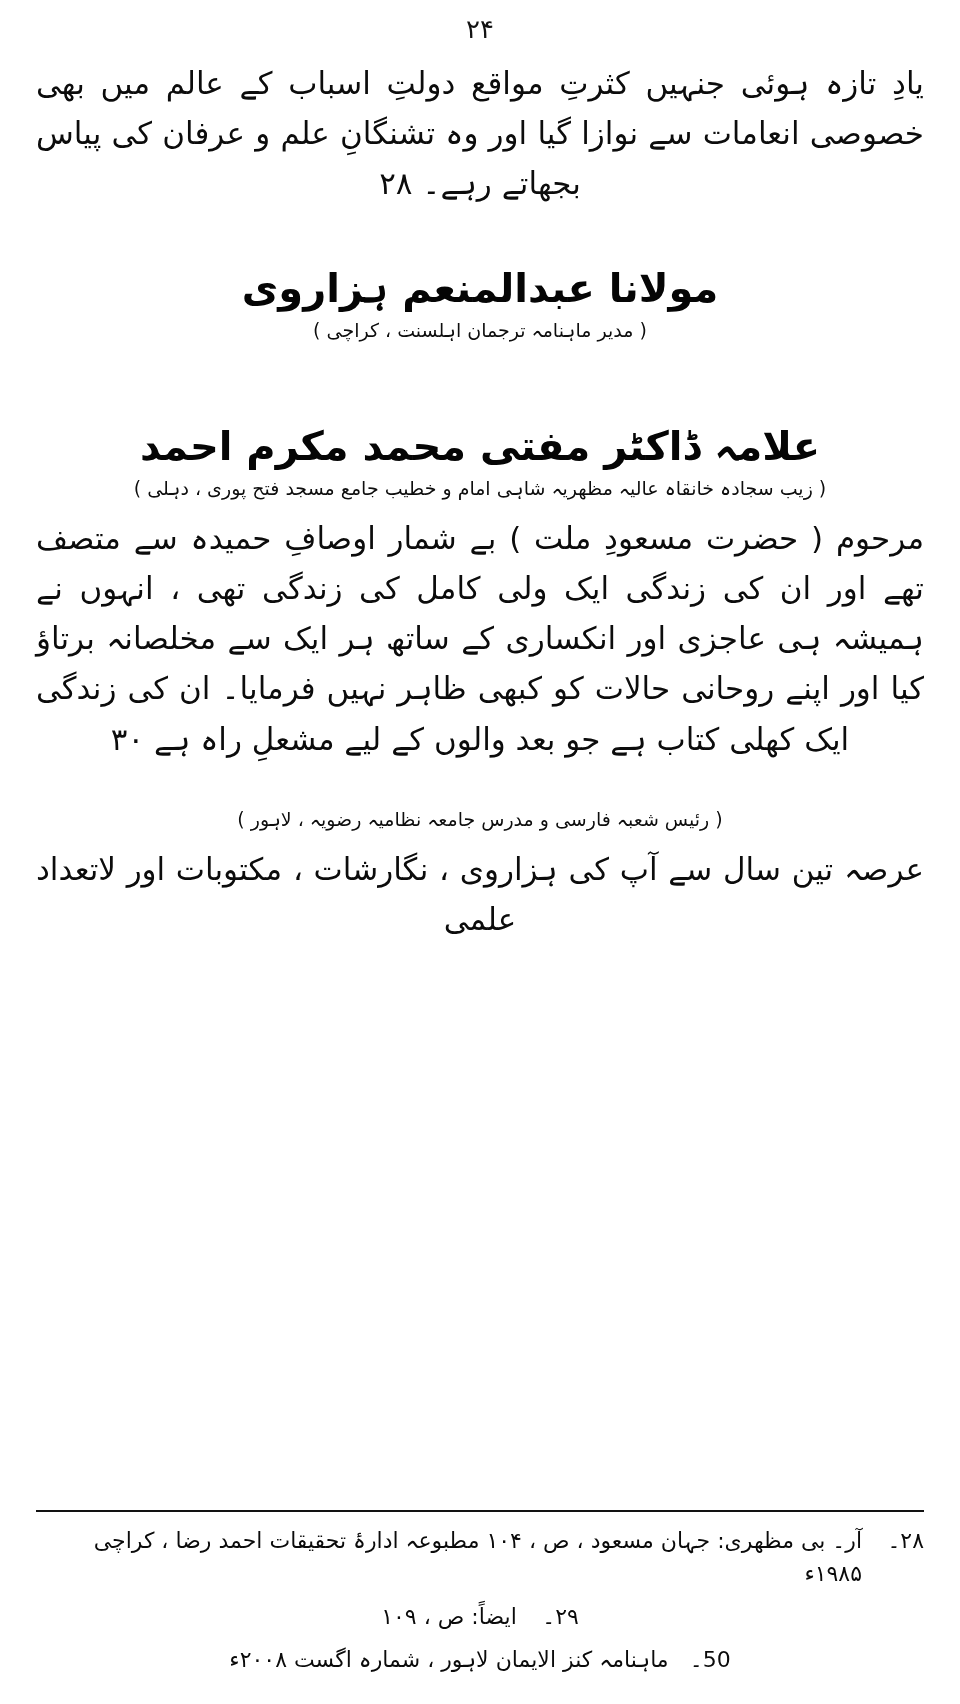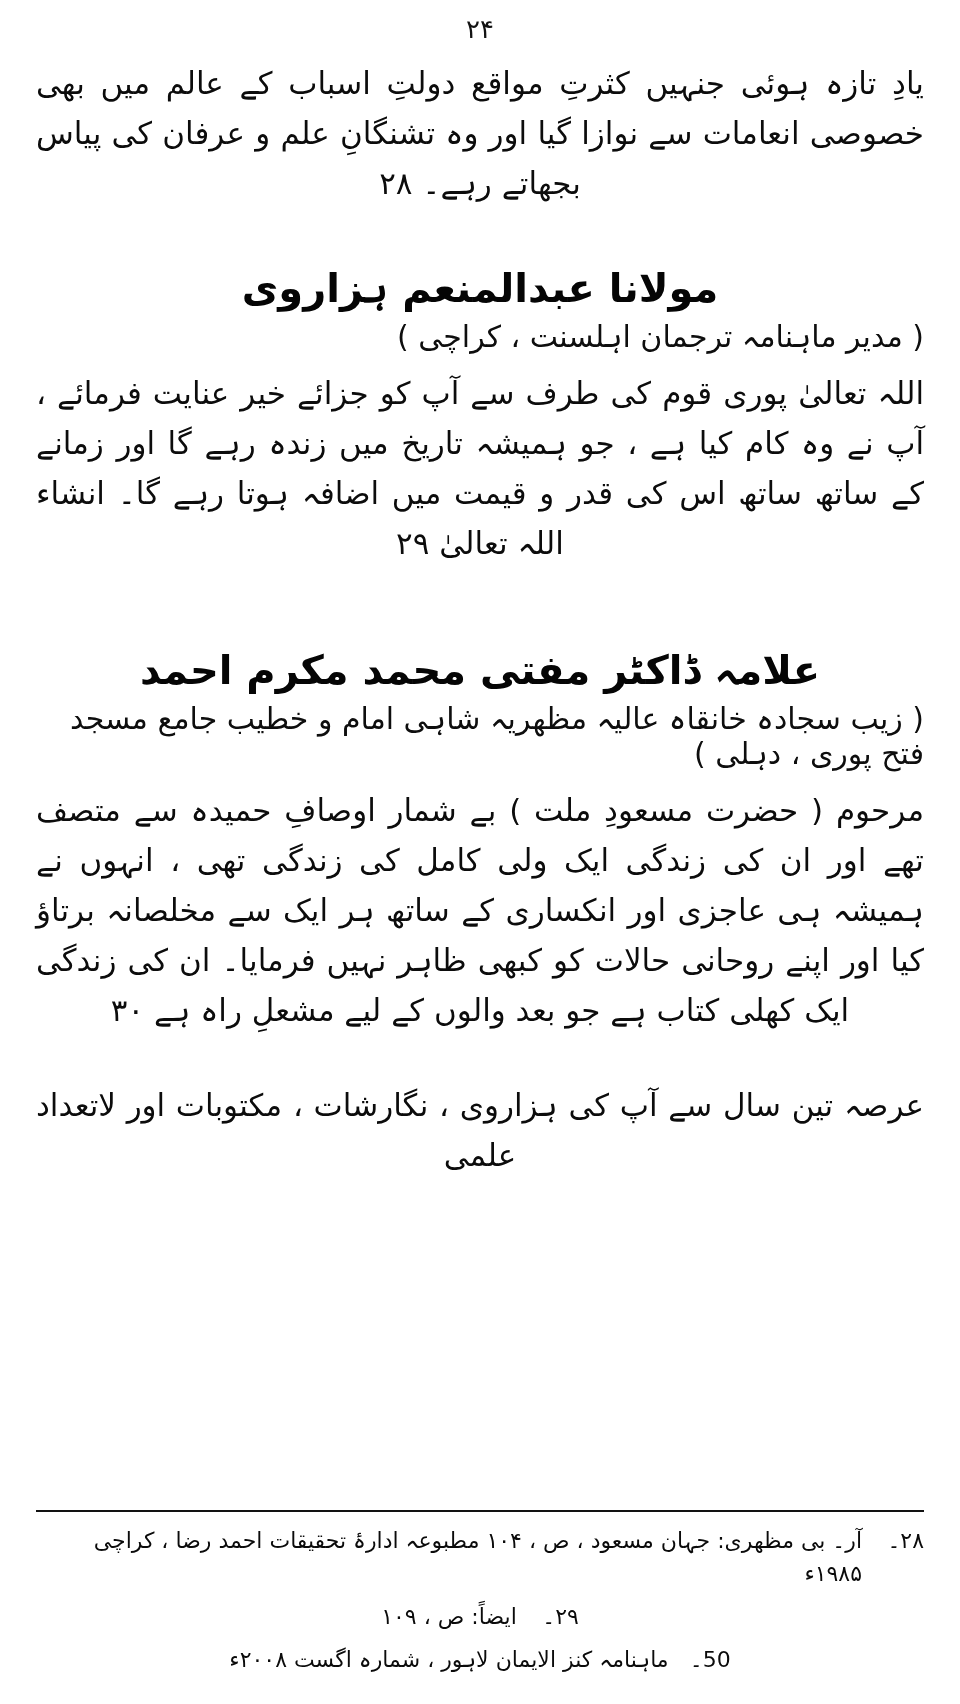--- a/index.html
+++ b/index.html
@@ -45,22 +45,22 @@
   }
   .heading {
     text-align: center;
     font-size: 40px;
     font-weight: bold;
     margin: 34px 0 8px 0;
     color: #0e0e0e;
     letter-spacing: 0.5px;
   }
   .subheading {
-    text-align: right;
-    font-size: 30px;
+    text-align: center;
+    font-size: 19px;
     margin: 0 0 14px 0;
     color: #161616;
   }
   .block {
     margin-bottom: 10px;
   }
   .block-1 { margin-top: 0; }
   .spacer-lg { height: 34px; }
   .spacer-md { height: 16px; }
   .footnotes {
@@ -106,34 +106,34 @@
 
   <div class="page-number">۲۴</div>
 
   <p class="para block-1">یادِ تازہ ہوئی   جنہیں کثرتِ مواقع دولتِ اسباب کے عالم میں بھی خصوصی انعامات سے نوازا گیا اور وہ تشنگانِ علم و عرفان کی پیاس بجھاتے رہے۔ ۲۸</p>
 
   <div class="spacer-md"></div>
 
   <div class="block">
     <div class="heading">مولانا عبدالمنعم ہزاروی</div>
     <div class="subheading">( مدیر ماہنامہ ترجمان اہلسنت ، کراچی )</div>
-    <p class="para">اللہ تعالیٰ پوری قوم کی طرف سے آپ کو جزائے خیر عنایت فرمائے ، آپ نے وہ کام کیا ہے ، جو ہمیشہ تاریخ میں زندہ رہے گا اور زمانے کے ساتھ ساتھ اس کی قدر و قیمت میں اضافہ ہوتا رہے گا۔ انشاء اللہ تعالیٰ ۲۹</p>
   </div>
 
   <div class="spacer-lg"></div>
 
   <div class="block">
     <div class="heading">علامہ ڈاکٹر مفتی محمد مکرم احمد</div>
     <div class="subheading">( زیب سجادہ خانقاہ عالیہ مظهریہ شاہی امام و خطیب جامع مسجد فتح پوری ، دہلی )</div>
     <p class="para">مرحوم ( حضرت مسعودِ ملت ) بے شمار اوصافِ حمیدہ سے متصف تھے اور ان کی زندگی ایک ولی کامل کی زندگی تھی ، انہوں نے ہمیشہ ہی عاجزی اور انکساری کے ساتھ ہر ایک سے مخلصانہ برتاؤ کیا اور اپنے روحانی حالات کو کبھی ظاہر نہیں فرمایا۔ ان کی زندگی ایک کھلی کتاب ہے جو بعد والوں کے لیے مشعلِ راہ ہے ۳۰</p>
   </div>
 
   <div class="spacer-lg"></div>
 
   <div class="block">
+    <div class="subheading">( رئیس شعبہ فارسی و مدرس جامعہ نظامیہ رضویہ ، لاہور )</div>
     <p class="para">عرصہ تین سال سے آپ کی ہزاروی ، نگارشات ، مکتوبات اور لاتعداد علمی</p>
   </div>
 
   <div class="footnotes">
     <hr class="fn-rule">
 
     <div class="fn-row">
       <span class="fn-num">۲۸۔</span>
       <span class="fn-text">آر۔ بی مظهری: جہان مسعود ، ص ، ۱۰۴ مطبوعہ ادارۂ تحقیقات احمد رضا ، کراچی ۱۹۸۵ء</span>
     </div>

